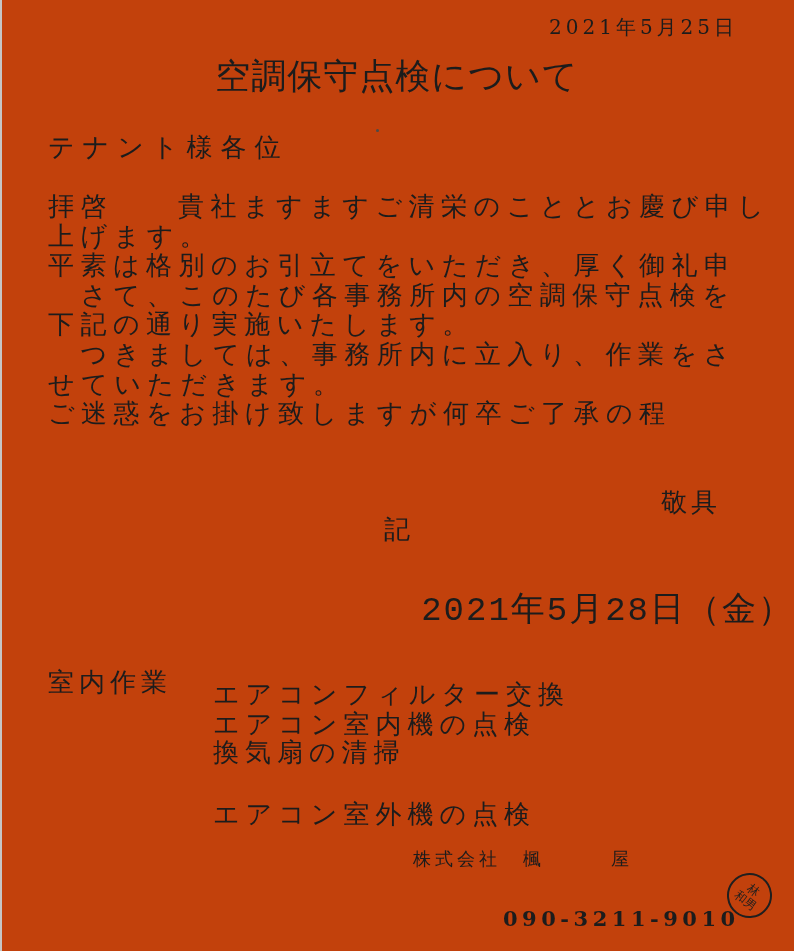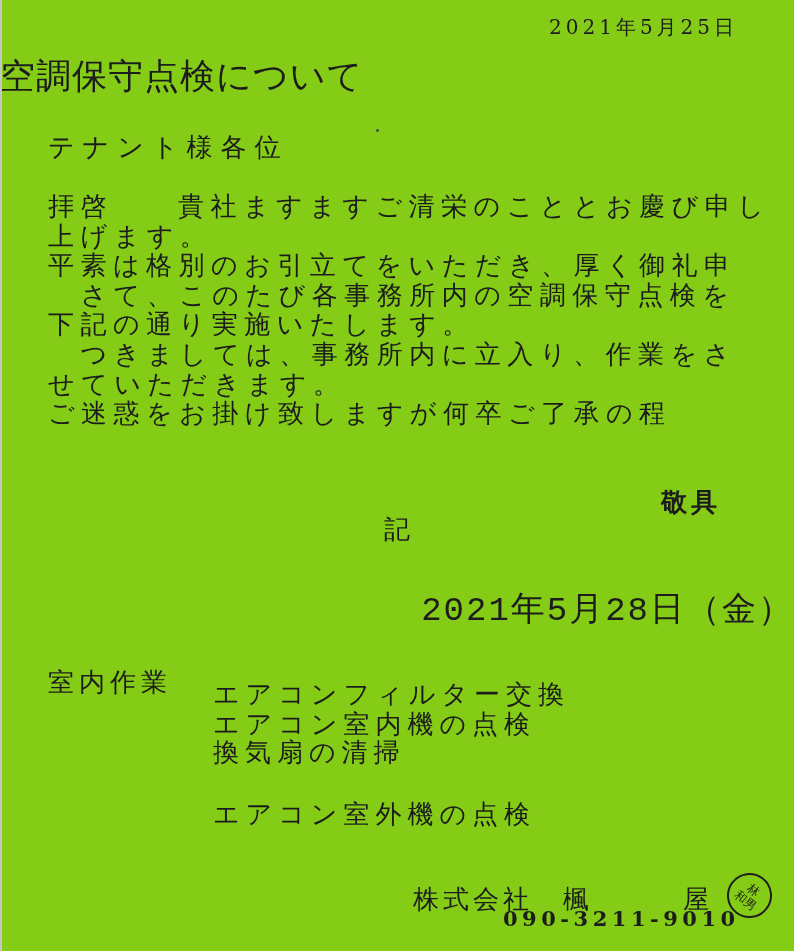--- a/index.html
+++ b/index.html
@@ -1,19 +1,19 @@
 <!DOCTYPE html>
 <html><head>
 <meta charset="utf-8">
 <style>
   html,body { margin:0; padding:0; }
   .page {
     position:relative;
     width:794px; height:951px;
-    background:#84cc16;
+    background:#c2410c;
     font-family:"DejaVu Serif","Liberation Serif",serif;
     color:#1c1c1c;
     overflow:hidden;
   }
   .scan-edge {
     position:absolute; left:0; top:0;
     width:2px; height:951px;
     background:#c6c6c6;
   }
   .scan-speck {
@@ -21,39 +21,39 @@
     width:3px; height:3px; border-radius:50%;
     background:#4a4a4a;
   }
   .issue-date {
     position:absolute; top:13px; left:549px;
     font-size:20px; letter-spacing:4px;
     line-height:28px; white-space:nowrap;
   }
   .doc-title {
     position:absolute; top:54px; left:0;
-    width:100%; 
+    width:100%; text-align:center;
     font-size:35px; letter-spacing:1px;
     line-height:44px; white-space:nowrap;
   }
   .addressee {
     position:absolute; top:132px; left:48px;
     font-size:26px; letter-spacing:8px;
     line-height:30px; white-space:nowrap;
   }
   .body-text {
     position:absolute; top:192px; left:48px;
     font-size:26px; letter-spacing:6.5px;
     line-height:29.6px;
   }
   .body-text div { white-space:pre; }
   .closing {
     position:absolute; top:487px; left:661px;
     font-size:26px; letter-spacing:4px;
-    line-height:30px; white-space:nowrap;font-weight:bold;
+    line-height:30px; white-space:nowrap;
   }
   .record-marker {
     position:absolute; top:514px; left:0;
     width:100%; text-align:center;
     font-size:26px; line-height:30px;
   }
   .work-date {
     position:absolute; top:588px; left:0;
     width:100%; text-align:right;
     font-size:34px; letter-spacing:2px;
@@ -69,22 +69,22 @@
     font-size:26px; letter-spacing:5px;
     line-height:30px; white-space:pre;
   }
   .work-item {
     position:absolute; left:213px; top:12px;
     font-size:26px; letter-spacing:6px;
     line-height:30px; white-space:pre;
   }
   .sig-company {
     position:absolute; top:844px; left:413px;
-    font-size:26px; letter-spacing:4px;
-    line-height:30px; white-space:pre;margin-top:40px;
+    font-size:18px; letter-spacing:4px;
+    line-height:30px; white-space:pre;
   }
   .sig-contact {
     position:absolute; top:872px; left:413px;
     font-size:27px; letter-spacing:4px;
     line-height:30px; white-space:pre;
   }
   .sig-phone {
     position:absolute; top:906px; left:503px;
     font-size:21px; letter-spacing:4.5px;
     line-height:26px; white-space:nowrap;font-weight:bold;

